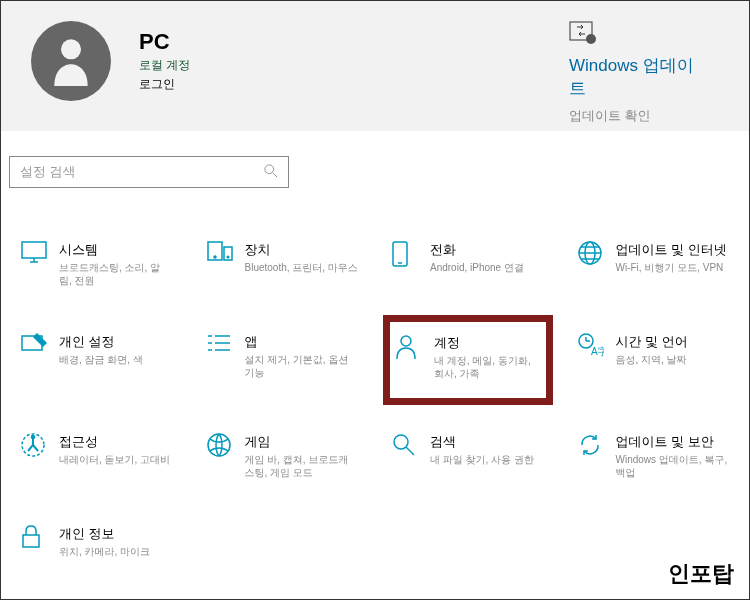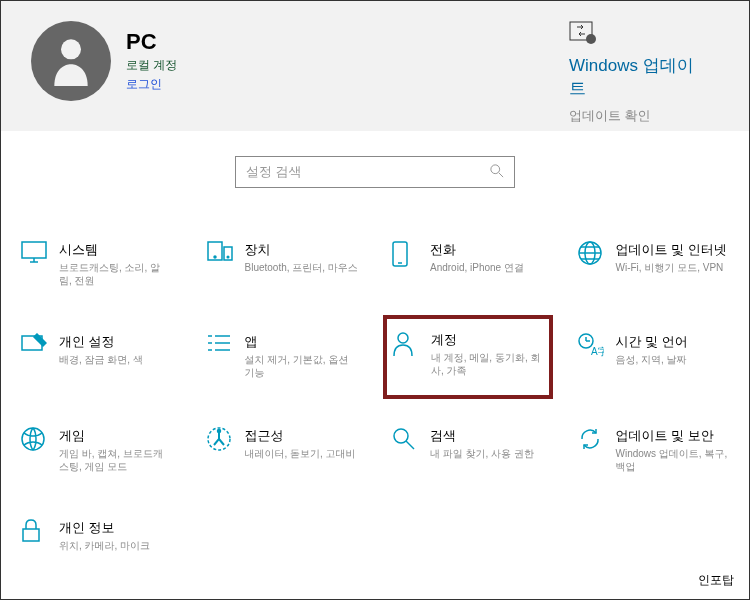--- a/index.html
+++ b/index.html
@@ -20,21 +20,21 @@
       background: #f2f2f2;
       padding: 20px 30px;
       display: flex;
       justify-content: space-between;
       align-items: flex-start;
       height: 130px;
     }
     .user-block {
       display: flex;
       align-items: center;
-      gap: 15px;
+      gap: 28px;
     }
     .avatar {
       width: 80px;
       height: 80px;
       border-radius: 50%;
       background: #666;
       display: flex;
       align-items: center;
       justify-content: center;
     }
@@ -48,21 +48,21 @@
       font-weight: 600;
       color: #000;
     }
     .user-info .user-sub {
       font-size: 12px;
       color: #14532d;
       margin-top: 2px;
     }
     .user-info .user-signin {
       font-size: 12px;
-      color: #1d4ed8;
+      color: #000000;
       margin-top: 2px;
       cursor: pointer;
     }
     .update-block {
       margin-right: 20px;
       width: 130px;
     }
     .update-icon {
       margin-bottom: 5px;
     }
@@ -70,21 +70,21 @@
       font-size: 17px;
       color: #0369a1;
     }
     .update-sub {
       font-size: 13px;
       color: #888;
       margin-top: 7px;
     }
     .search-row {
       display: flex;
-      justify-content: center;
+      justify-content: flex-start;
       padding: 25px 8px;
     }
     .search-box {
       width: 280px;
       height: 32px;
       border: 1px solid #888;
       display: flex;
       align-items: center;
       padding: 0 10px;
       justify-content: space-between;
@@ -103,21 +103,21 @@
       gap: 30px 24px;
       padding: 20px 15px 10px 15px;
     }
     .tile {
       display: flex;
       gap: 10px;
       cursor: pointer;
       padding: 8px 5px;
     }
     .tile.highlighted {
-      border: 4px solid #7f1d1d;
+      border: 7px solid #7f1d1d;
       padding: 12px 6px 18px 6px;
       margin: -10px -4px;
     }
     .tile-icon {
       width: 28px;
       height: 28px;
       flex-shrink: 0;
       display: flex;
       align-items: flex-start;
       justify-content: flex-start;
@@ -134,22 +134,22 @@
     }
     .tile-text .tile-desc {
       font-size: 10px;
       color: #888;
       line-height: 1.3;
     }
     .watermark {
       position: absolute;
       bottom: 10px;
       right: 15px;
-      font-size: 12px;
-      font-weight: 400;
+      font-size: 22px;
+      font-weight: 700;
       color: #000;
       text-shadow: 1px 1px 0 #fff, -1px -1px 0 #fff, 1px -1px 0 #fff, -1px 1px 0 #fff;
     }
   </style>
 </head>
 <body>
 
 <div class="header">
   <div class="user-block">
     <div class="avatar">
@@ -304,47 +304,47 @@
     </div>
     <div class="tile-text">
       <div class="tile-title">시간 및 언어</div>
       <div class="tile-desc">음성, 지역, 날짜</div>
     </div>
   </div>
 
   <div class="tile">
     <div class="tile-icon">
       <svg width="24" height="24" viewBox="0 0 24 24">
-          <circle cx="12" cy="12" r="11"></circle>
-          <path d="M12,1 C8,6 8,18 12,23 M12,1 C16,6 16,18 12,23 M3,6 C8,10 16,10 21,6 M3,18 C8,14 16,14 21,18"></path>
-        </svg>
-    </div>
-    <div class="tile-text">
-      <div class="tile-title">게임</div>
-      <div class="tile-desc">게임 바, 캡쳐, 브로드캐스팅, 게임 모드</div>
-    </div>
-  </div>
-
-  <div class="tile">
-    <div class="tile-icon">
-      <svg width="24" height="24" viewBox="0 0 24 24">
           <circle cx="12" cy="12" r="11" stroke-dasharray="3 2"></circle>
           <path d="M12,5 L12,12 L7,18 M12,12 L17,18" stroke-width="2"></path>
           <circle cx="12" cy="4" r="1.5" fill="#0099bc"></circle>
         </svg>
     </div>
     <div class="tile-text">
       <div class="tile-title">접근성</div>
       <div class="tile-desc">내레이터, 돋보기, 고대비</div>
     </div>
   </div>
 
   <div class="tile">
     <div class="tile-icon">
       <svg width="24" height="24" viewBox="0 0 24 24">
+          <circle cx="12" cy="12" r="11"></circle>
+          <path d="M12,1 C8,6 8,18 12,23 M12,1 C16,6 16,18 12,23 M3,6 C8,10 16,10 21,6 M3,18 C8,14 16,14 21,18"></path>
+        </svg>
+    </div>
+    <div class="tile-text">
+      <div class="tile-title">게임</div>
+      <div class="tile-desc">게임 바, 캡쳐, 브로드캐스팅, 게임 모드</div>
+    </div>
+  </div>
+
+  <div class="tile">
+    <div class="tile-icon">
+      <svg width="24" height="24" viewBox="0 0 24 24">
           <circle cx="9" cy="9" r="7"></circle>
           <line x1="14" y1="14" x2="22" y2="22"></line>
         </svg>
     </div>
     <div class="tile-text">
       <div class="tile-title">검색</div>
       <div class="tile-desc">내 파일 찾기, 사용 권한</div>
     </div>
   </div>
 

